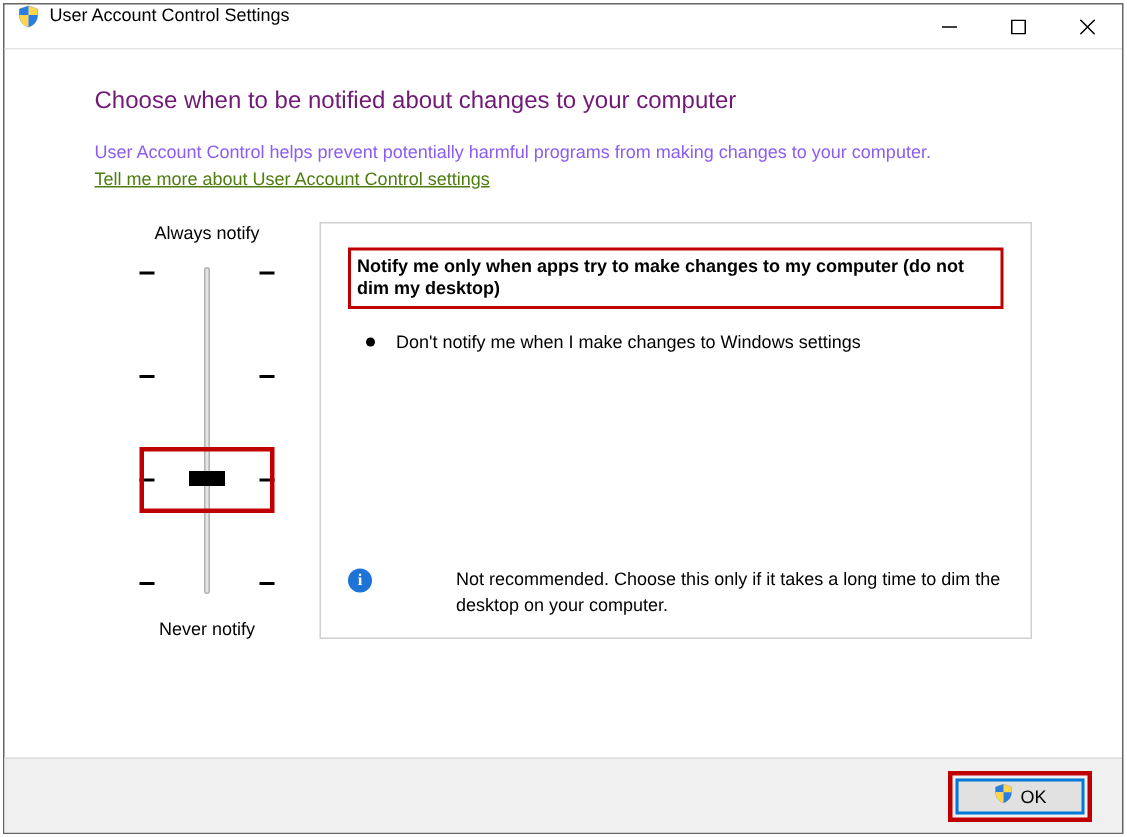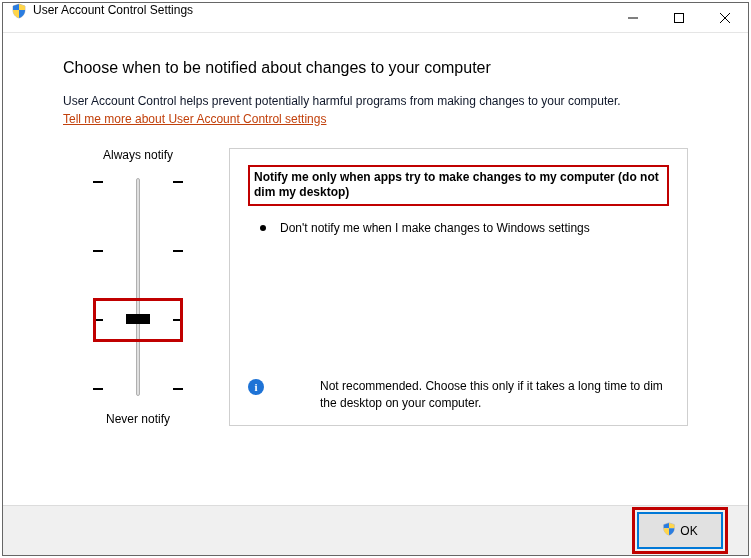--- a/index.html
+++ b/index.html
@@ -43,41 +43,40 @@
     display: flex;
     align-items: center;
     justify-content: center;
   }
   .content {
     flex: 1;
     padding: 26px 60px 10px 60px;
     position: relative;
   }
   .instruction-heading {
-    color: #000000;
+    color: #701a75;
     font-size: 16px;
     font-weight: 400;
     margin: 0 0 16px 0;
   }
   .body-text {
     font-size: 12px;
     line-height: 1.4;
     margin: 16px 0 2px 0;
-    color: #0f172a;
+    color: #8b5cf6;
   }
   .help-link {
-    color: #c2410c;
+    color: #4d7c0f;
     text-decoration: underline;
     font-size: 12px;
     cursor: pointer;
   }
   .main-area {
     display: flex;
     margin-top: 22px;
-    gap: 16px;
   }
   .slider-column {
     width: 150px;
     display: flex;
     flex-direction: column;
     align-items: center;
     position: relative;
   }
   .slider-label {
     font-size: 12px;
@@ -205,21 +204,21 @@
     border-top: 1px solid #dcdcdc;
     background: #f0f0f0;
     display: flex;
     align-items: center;
     justify-content: flex-end;
     padding-right: 20px;
     gap: 8px;
   }
   .dlg-btn {
     min-width: 86px;
-    height: 37px;
+    height: 24px;
     border: 1px solid #adadad;
     background: #e1e1e1;
     font-size: 12px;
     font-family: inherit;
     cursor: pointer;
     display: inline-flex;
     align-items: center;
     justify-content: center;
     gap: 4px;
   }

